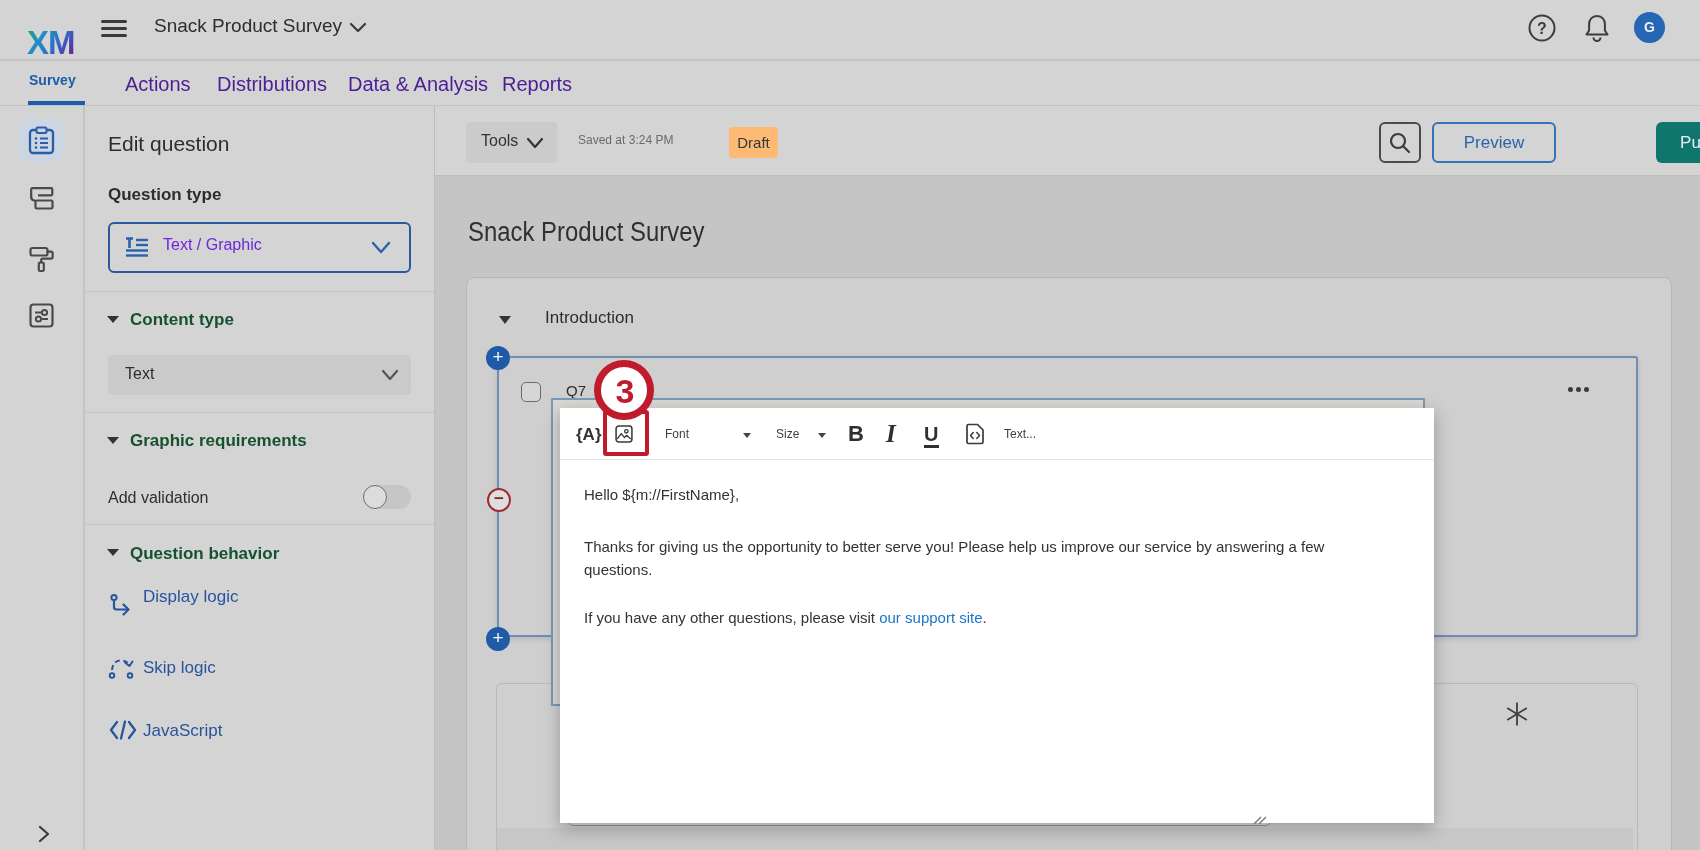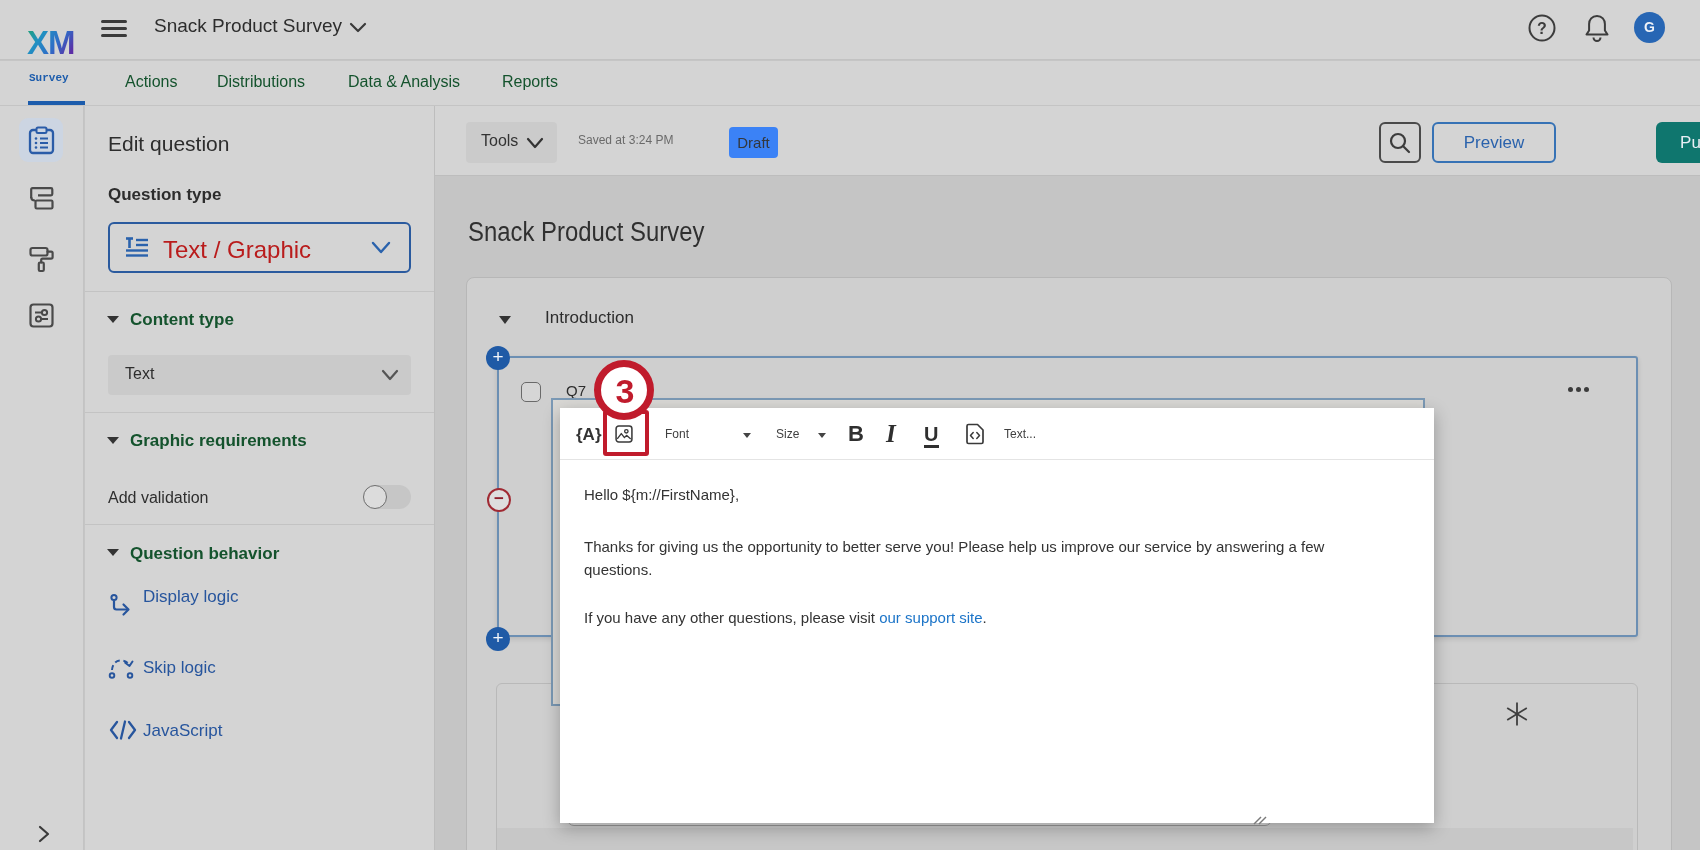--- a/index.html
+++ b/index.html
@@ -9,53 +9,53 @@
 
   
   #topbar { left:0; top:0; width:1700px; height:60px; background:#d4d4d4; border-bottom:1px solid #c2c2c2; }
   #xm { left:27px; top:24px; font-size:33px; font-weight:700; letter-spacing:-1px;
         background:linear-gradient(128deg,#1ea565 0%,#2191c2 30%,#2f6cc7 58%,#5c2ea6 85%);
         -webkit-background-clip:text; background-clip:text; color:transparent; }
   .hline { left:101px; width:26px; height:2.6px; background:#3a3a3a; border-radius:2px; }
   #ttl { left:154px; top:15px; font-size:19px; color:#2d2d2d; }
   
   #tabrow { left:0; top:61px; width:1700px; height:45px; background:#d4d4d4; border-bottom:1px solid #c4c4c4; }
-  .tab { top:73px; font-size:16px; color:#14532d; }
-  #tab-survey { left:29px; top:72px; font-size:11px; color:#1c5cac; font-weight:700;font-family:Liberation Mono, monospace; }
+  .tab { top:73px; font-size:20px; color:#4c1d95; }
+  #tab-survey { left:29px; top:72px; font-size:14px; color:#1c5cac; font-weight:700; }
   #underline { left:28px; top:101px; width:57px; height:4px; background:#1c5cac; }
 
   
   #rail { left:0; top:106px; width:84px; height:744px; background:#d4d4d4; border-right:1px solid #c3c3c3; }
   #railsel { left:19px; top:118px; width:44px; height:44px; background:#ccd5e2; border-radius:9px; }
 
   
   #panel { left:85px; top:106px; width:350px; height:744px; background:#d4d4d4; border-right:1px solid #bdbdbd; }
   .pdiv { left:85px; width:349px; height:1px; background:#c3c3c3; }
   #editq { left:108px; top:132px; font-size:21px; color:#2d2d2d; }
   #qtype { left:108px; top:185px; font-size:17px; font-weight:700; color:#2d2d2d; }
   #qdrop { left:108px; top:222px; width:303px; height:51px; border:2px solid #2a5a9e; border-radius:6px; }
-  #qdrop-label { left:163px; top:236px; font-size:24px; color:#b91c1c; }
+  #qdrop-label { left:163px; top:236px; font-size:16px; color:#6d28d9; }
   .sechdr { font-size:17px; font-weight:700; color:#14532d; }
   .tri { width:0; height:0; border-left:6px solid transparent; border-right:6px solid transparent; border-top:7px solid #333; }
   #ctype-lbl { left:130px; top:310px; }
   #tsel { left:108px; top:355px; width:303px; height:40px; background:#cacaca; border-radius:4px; }
   #tsel-lbl { left:125px; top:365px; font-size:16px; color:#2e2e2e; }
   #rreq-lbl { left:130px; top:431px; }
   #addval { left:108px; top:489px; font-size:16px; color:#2e2e2e; }
   #toggle { left:363px; top:485px; width:48px; height:24px; background:#c6c6c6; border-radius:12px; }
   #knob { left:363px; top:485px; width:24px; height:24px; background:#dcdcdc; border:1.5px solid #6f6f6f; border-radius:50%; }
   #qbeh-lbl { left:130px; top:544px; }
   .bluelink { font-size:17px; color:#27559d; }
 
   
   #mtoolbar { left:435px; top:106px; width:1265px; height:70px; background:#d4d4d4; border-bottom:1px solid #bdbdbd; }
   #tools { left:466px; top:122px; width:91px; height:41px; background:#cbcbcb; border-radius:4px; }
   #tools-lbl { left:481px; top:132px; font-size:16px; color:#333; }
   #saved { left:578px; top:133px; font-size:12px; color:#6a6a6a; }
-  #draft { left:729px; top:127px; width:49px; height:31px; background:#3b82f6; border-radius:4px; font-size:15px; color:#33373d; text-align:center; line-height:31px; }
+  #draft { left:729px; top:127px; width:49px; height:31px; background:#fdba74; border-radius:4px; font-size:15px; color:#33373d; text-align:center; line-height:31px; }
   #searchbtn { left:1379px; top:122px; width:42px; height:41px; border:2px solid #4a4a4a; border-radius:6px; }
   #preview { left:1432px; top:122px; width:124px; height:41px; border:2px solid #3672b5; border-radius:6px; font-size:17px; color:#2a62ac; text-align:center; line-height:38px; }
   #publish { left:1656px; top:122px; width:104px; height:41px; background:#0f766e; border-radius:6px; font-size:17px; color:#e9eef5; text-align:center; line-height:41px; }
   #h1 { left:468px; top:217px; font-size:27px; color:#303030; transform:scaleX(0.885); transform-origin:left top; white-space:nowrap; }
 
   
   #block { left:466px; top:277px; width:1206px; height:590px; background:#cfcfcf; border:1px solid #b7b7b7; border-radius:8px; }
   #intro-tri { left:499px; top:316px; border-left-width:6.5px; border-right-width:6.5px; border-top-width:8px; }
   #intro { left:545px; top:308px; font-size:17px; color:#2d2d2d; }
   #qcard { left:497px; top:356px; width:1141px; height:281px; background:#cfcfcf; border:2px solid #6c8fb3; border-radius:3px; box-shadow:0 2px 5px rgba(0,0,0,0.12); }

